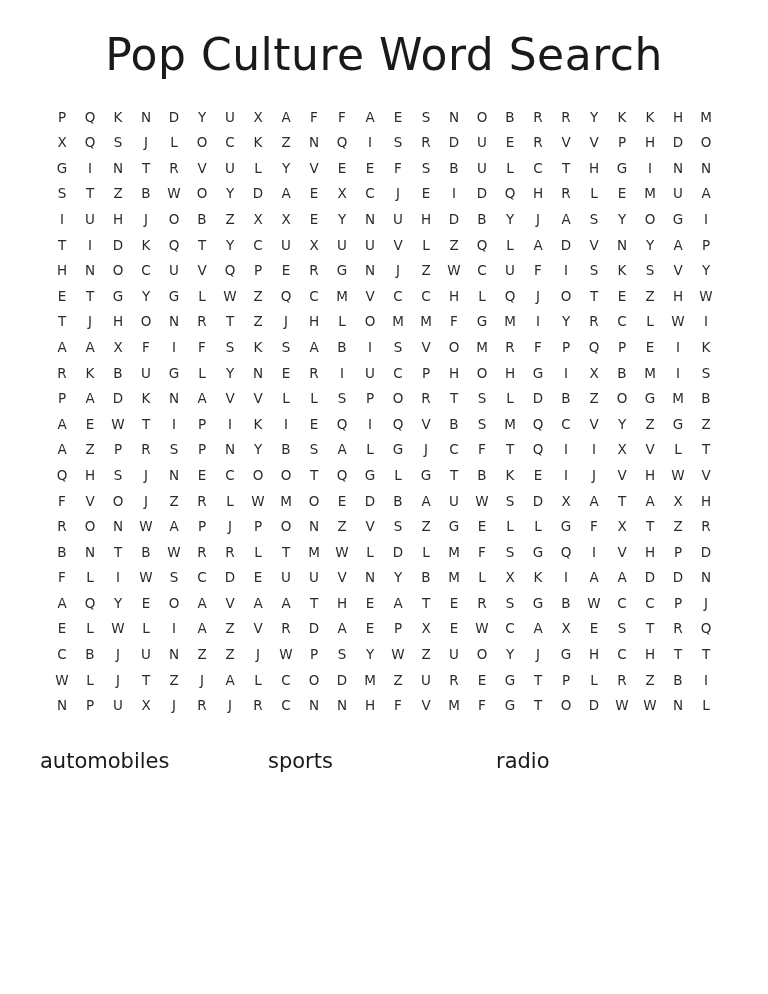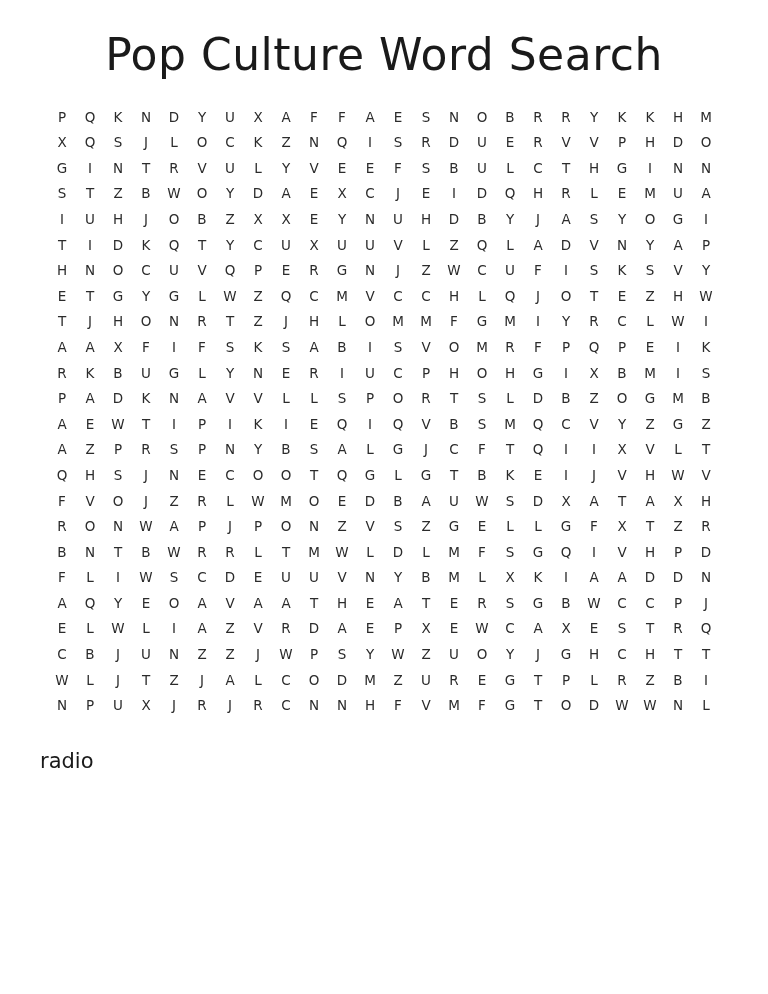--- a/index.html
+++ b/index.html
@@ -708,17 +708,19 @@
             <td>W</td>
             <td>W</td>
             <td>N</td>
             <td>L</td>
           </tr>
         </tbody>
     </table>
   </div>
 
   <div class="word-list">
+      <div class="word-item">automobiles</div>
+      <div class="word-item">sports</div>
       <div class="word-item">radio</div>
       <div class="word-item empty"></div>
     </div>
 
 </div>
 
 </body></html>

